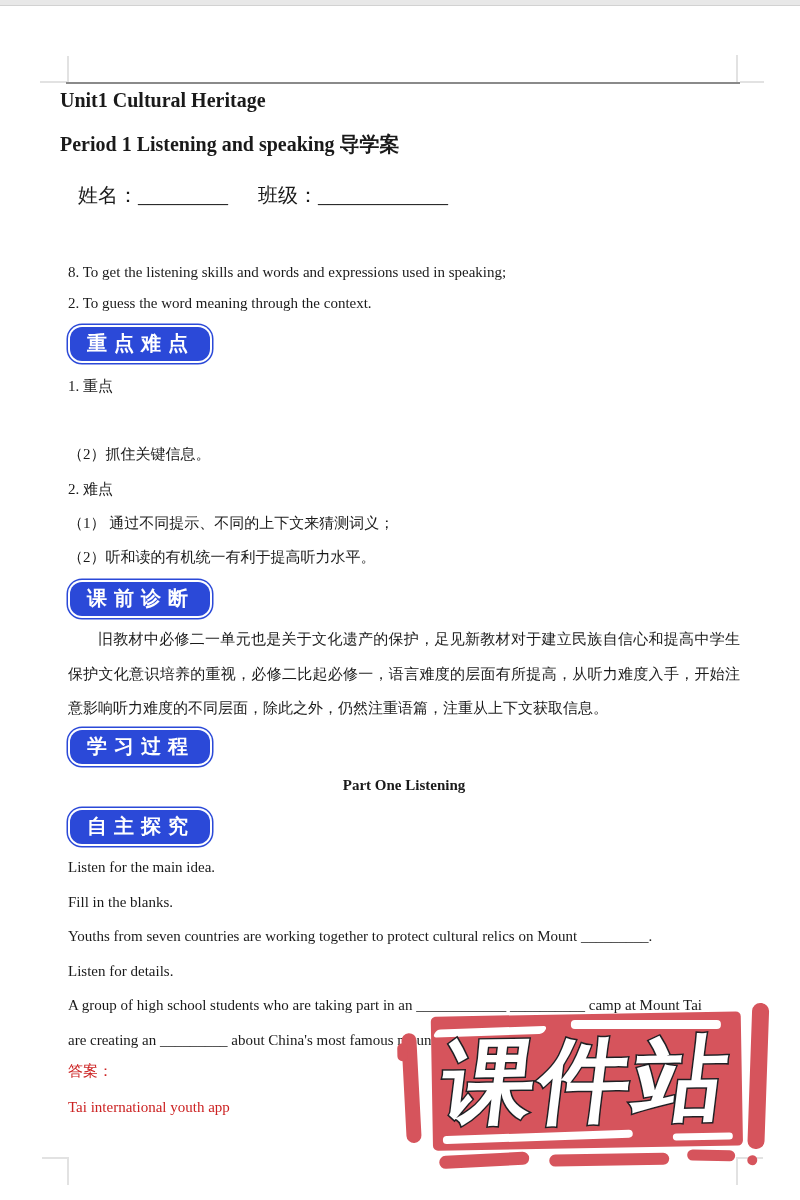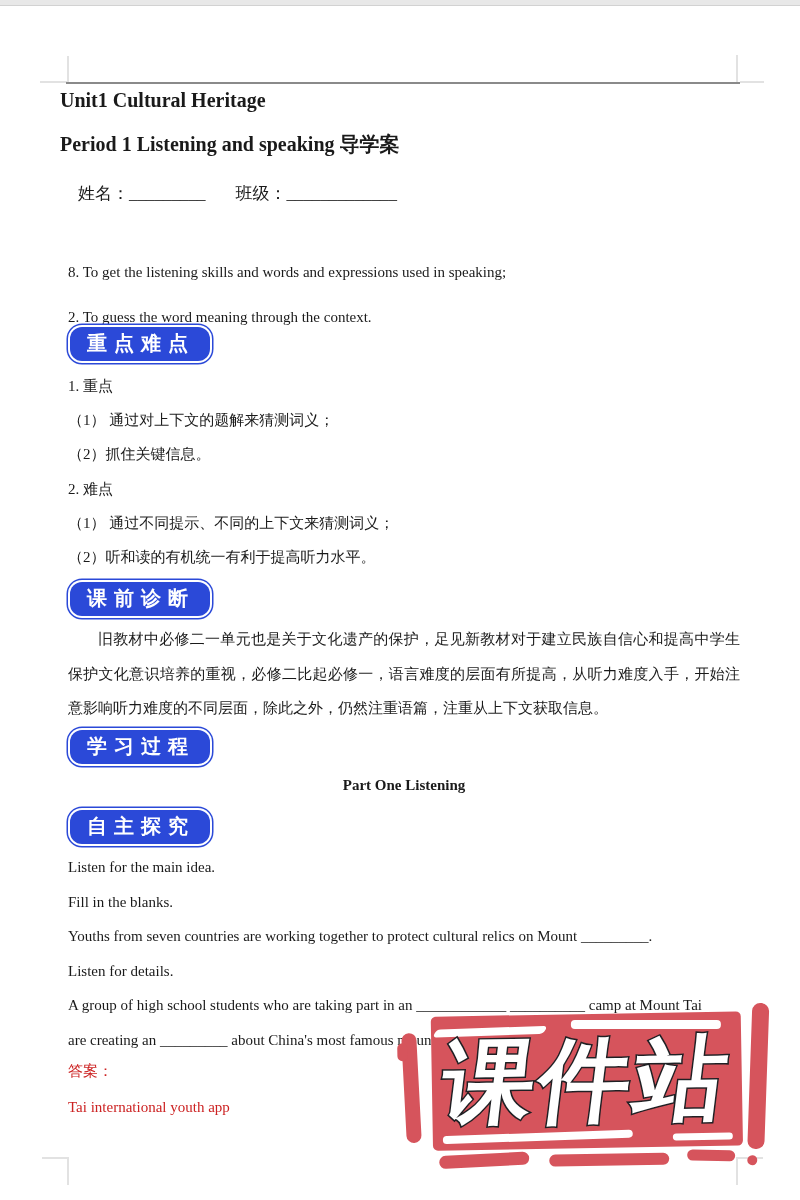--- a/index.html
+++ b/index.html
@@ -17,21 +17,21 @@
   .crop { position: absolute; background: #e2e2e2; }
 
   .line { position: absolute; left: 68px; width: 672px; font-size: 15px;
           line-height: 20px; white-space: nowrap; }
   .en { font-size: 15px; }
   .cn { font-size: 15px; }
 
   .doc-title { position: absolute; left: 60px; width: 672px; text-align: left;
                font-weight: bold; font-size: 20px; white-space: nowrap; }
 
-  .student-line { position: absolute; left: 78px; font-size: 17px; white-space: nowrap; }
+  .student-line { position: absolute; left: 78px; font-size: 20px; white-space: nowrap; }
   .student-line .gap { display: inline-block; width: 30px; }
 
   .badge { position: absolute; left: 70px; height: 34px; display: inline-flex;
            align-items: center; padding: 0 15px 2px 17px;
            background: var(--badge-blue, #2b49d8); border-radius: 12px;
            box-shadow: 0 0 0 2px #ffffff, 0 0 0 3.5px var(--badge-blue, #2b49d8);
            font-family: "Liberation Sans", "DejaVu Sans", sans-serif;
            font-weight: bold; font-size: 20px; color: #ffffff; letter-spacing: 7px;
            white-space: nowrap; }
 
@@ -77,25 +77,24 @@
   <div class="margin-rule"></div>
 
   <div class="doc-title" style="top:89px;">Unit1 Cultural Heritage</div>
   <div class="doc-title" style="top:131px;">Period 1 Listening and speaking 导学案</div>
 
   <div class="student-line" style="top:182px;">
     <span>姓名：</span><span>_________</span><span class="gap"></span><span>班级：</span><span>_____________</span>
   </div>
 
   <div class="line en" style="top:262px;">8. To get the listening skills and words and expressions used in speaking;</div>
-  <div class="line en" style="top:307px;">2. To guess the word meaning through the context.</div>
+  <div class="line en" style="top:293px;">2. To guess the word meaning through the context.</div>
 
   <div class="badge" style="top:327px;">重点难点</div>
   <div class="line cn" style="top:376px;">1. 重点</div>
-  <div class="line cn" style="top:410px;">（1） 通过对上下文的题解来猜测词义；</div>
   <div class="line cn" style="top:444px;">（2）抓住关键信息。</div>
   <div class="line cn" style="top:479px;">2. 难点</div>
   <div class="line cn" style="top:513px;">（1） 通过不同提示、不同的上下文来猜测词义；</div>
   <div class="line cn" style="top:547px;">（2）听和读的有机统一有利于提高听力水平。</div>
 
   <div class="badge" style="top:582px;">课前诊断</div>
   <div class="para" style="top:622px;">旧教材中必修二一单元也是关于文化遗产的保护，足见新教材对于建立民族自信心和提高中学生保护文化意识培养的重视，必修二比起必修一，语言难度的层面有所提高，从听力难度入手，开始注意影响听力难度的不同层面，除此之外，仍然注重语篇，注重从上下文获取信息。</div>
 
   <div class="badge" style="top:730px;">学习过程</div>
   <div class="part-heading" style="top:777px;">Part One Listening</div>

